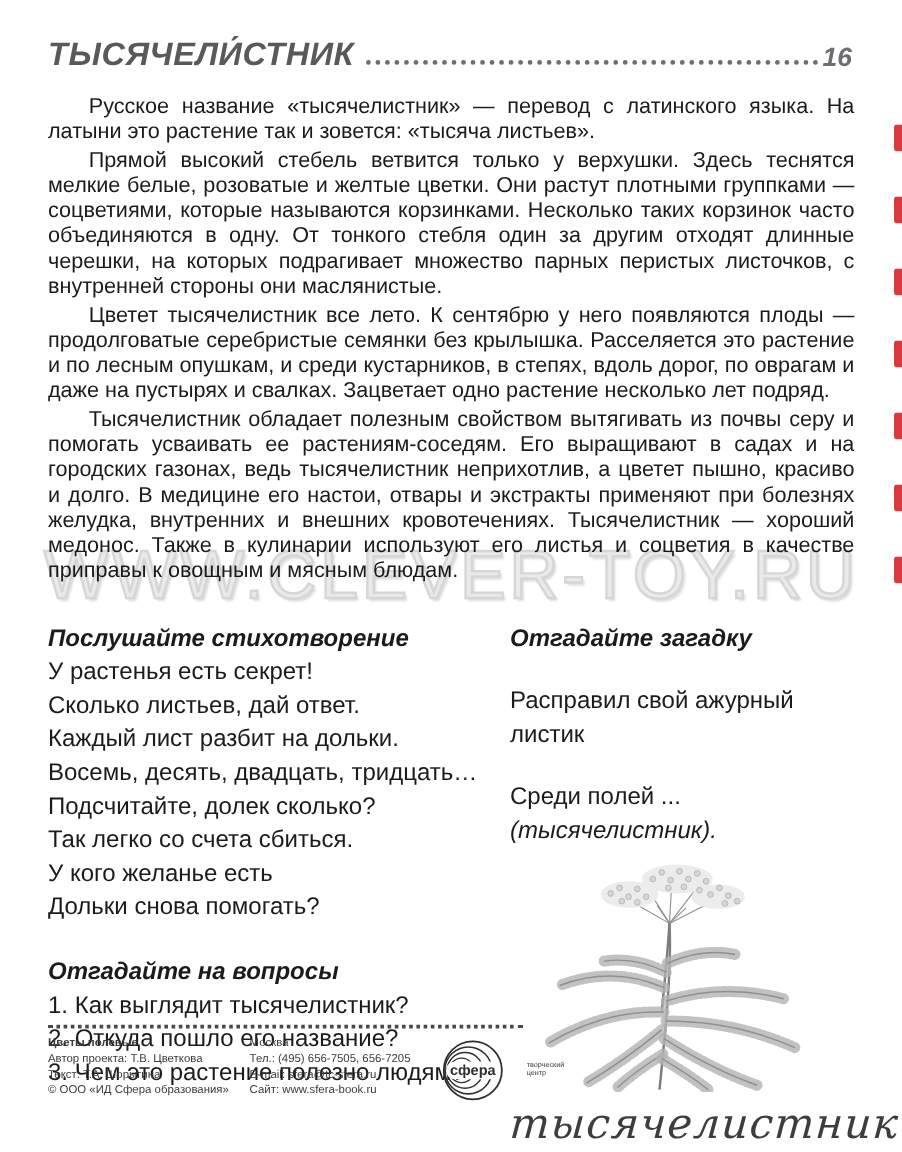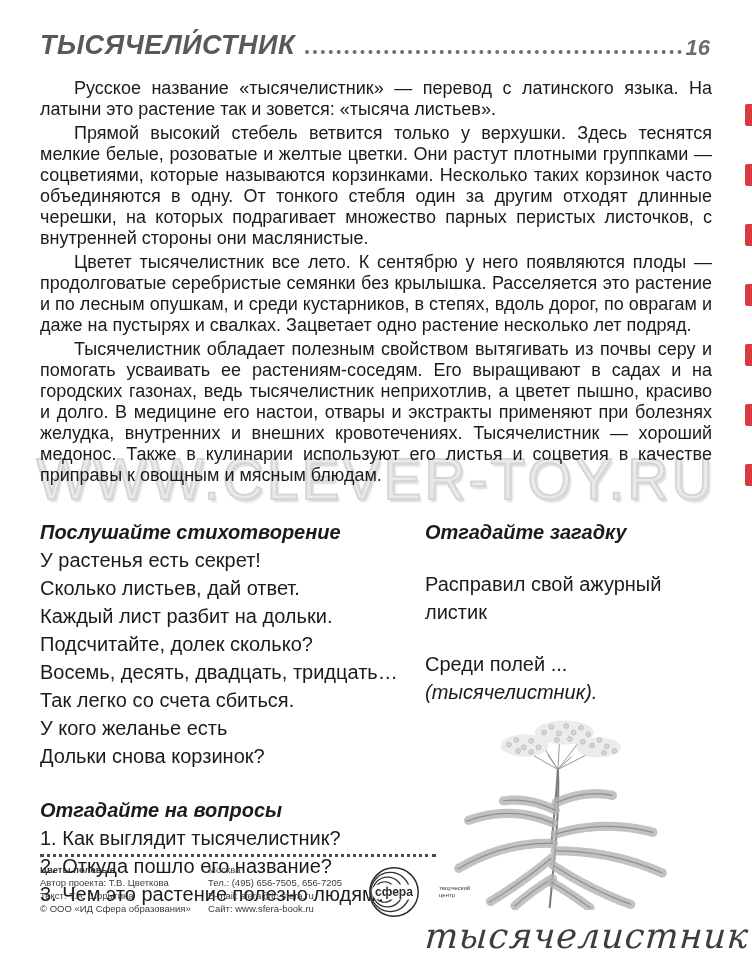--- a/index.html
+++ b/index.html
@@ -78,25 +78,25 @@
   <div class="watermark">WWW.CLEVER-TOY.RU</div>
 
   <div class="columns">
 
     <div class="col-left">
       <div class="poem">
         <p class="sec-head">Послушайте стихотворение</p>
         <div class="line">У растенья есть секрет!</div>
         <div class="line">Сколько листьев, дай ответ.</div>
         <div class="line">Каждый лист разбит на дольки.</div>
+        <div class="line">Восемь, десять, двадцать, тридцать…</div>
         <div class="line">Подсчитайте, долек сколько?</div>
-        <div class="line">Восемь, десять, двадцать, тридцать…</div>
         <div class="line">Так легко со счета сбиться.</div>
         <div class="line">У кого желанье есть</div>
-        <div class="line">Дольки снова корзинок?</div>
+        <div class="line">Дольки снова помогать?</div>
       </div>
       <div class="questions">
         <p class="sec-head">Отгадайте на вопросы</p>
         <div class="line">1. Как выглядит тысячелистник?</div>
         <div class="line">2. Откуда пошло его название?</div>
         <div class="line">3. Чем это растение полезно людям?</div>
       </div>
     </div>
 
     <div class="col-right">

